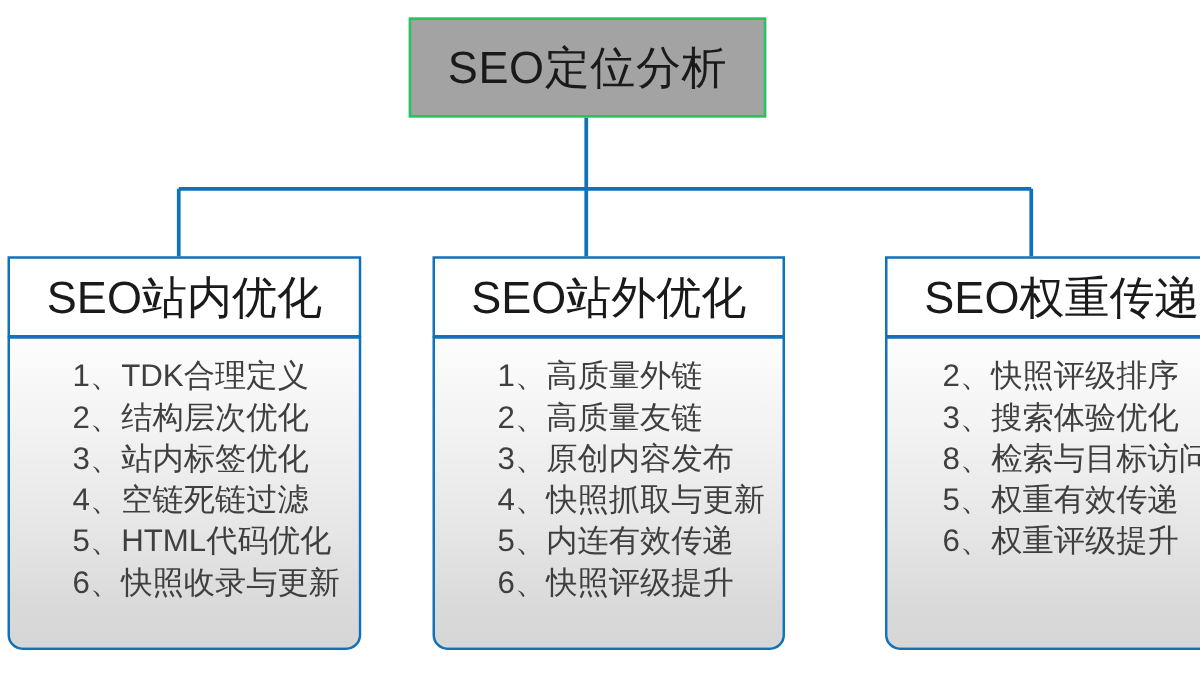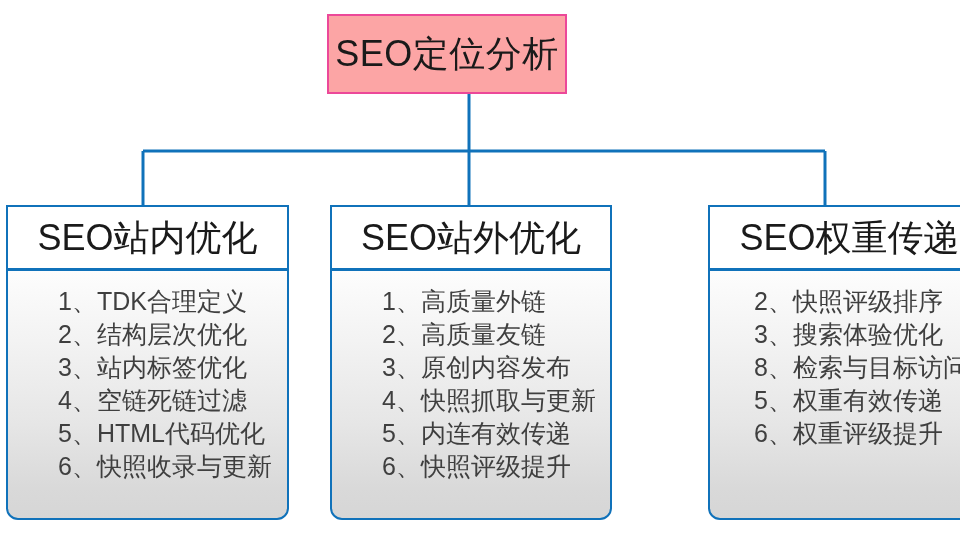--- a/index.html
+++ b/index.html
@@ -31,44 +31,44 @@
     width: 960px;
     height: 550px;
     pointer-events: none;
   }
 
   
   .root-node {
     position: absolute;
     left: 327px;
     top: 14px;
-    width: 240px;
+    width: 286px;
     height: 80px;
     box-sizing: border-box;
-    border: 2px solid #ec4899;
-    background: #fca5a5;
+    border: 2px solid #22c55e;
+    background: #a3a3a3;
     display: flex;
     align-items: center;
     justify-content: center;
   }
   .root-title {
     font-size: 36px;
     line-height: 1;
     color: #1a1a1a;
     letter-spacing: 0.5px;
     white-space: nowrap;
   }
 
   
   .column {
     position: absolute;
     top: 205px;
   }
   .col-1 { left: 6px;   width: 283px; }
-  .col-2 { left: 330px; width: 282px; }
+  .col-2 { left: 346px; width: 282px; }
   .col-3 { left: 672px; width: 283px; padding-left: 36px; }
 
   .col-header {
     box-sizing: border-box;
     height: 65px;
     border: 2px solid #1072ba;
     background: #ffffff;
     display: flex;
     align-items: center;
     justify-content: center;

